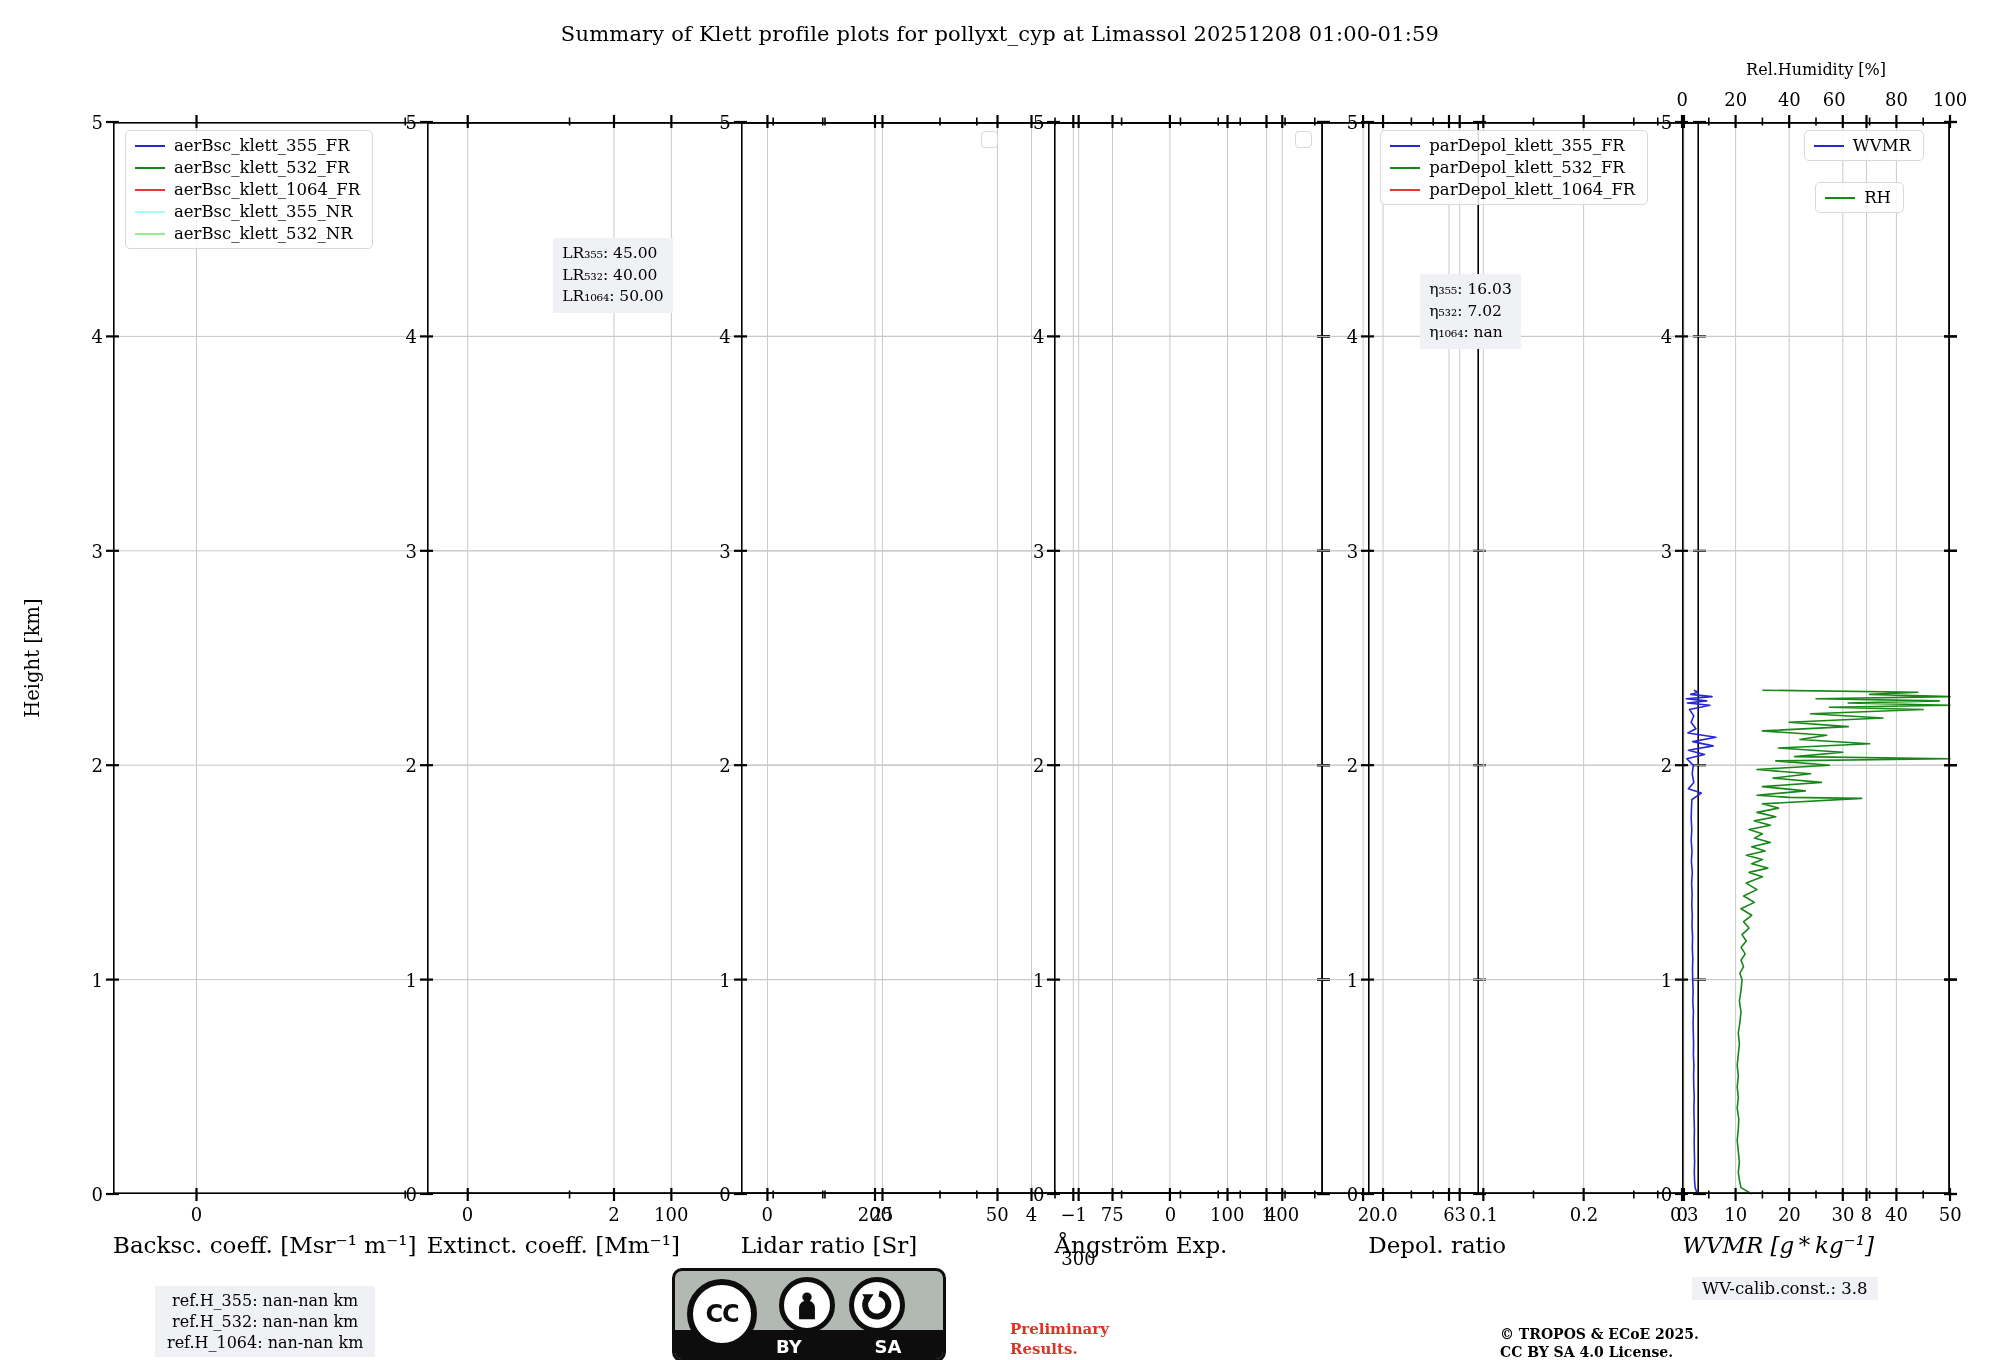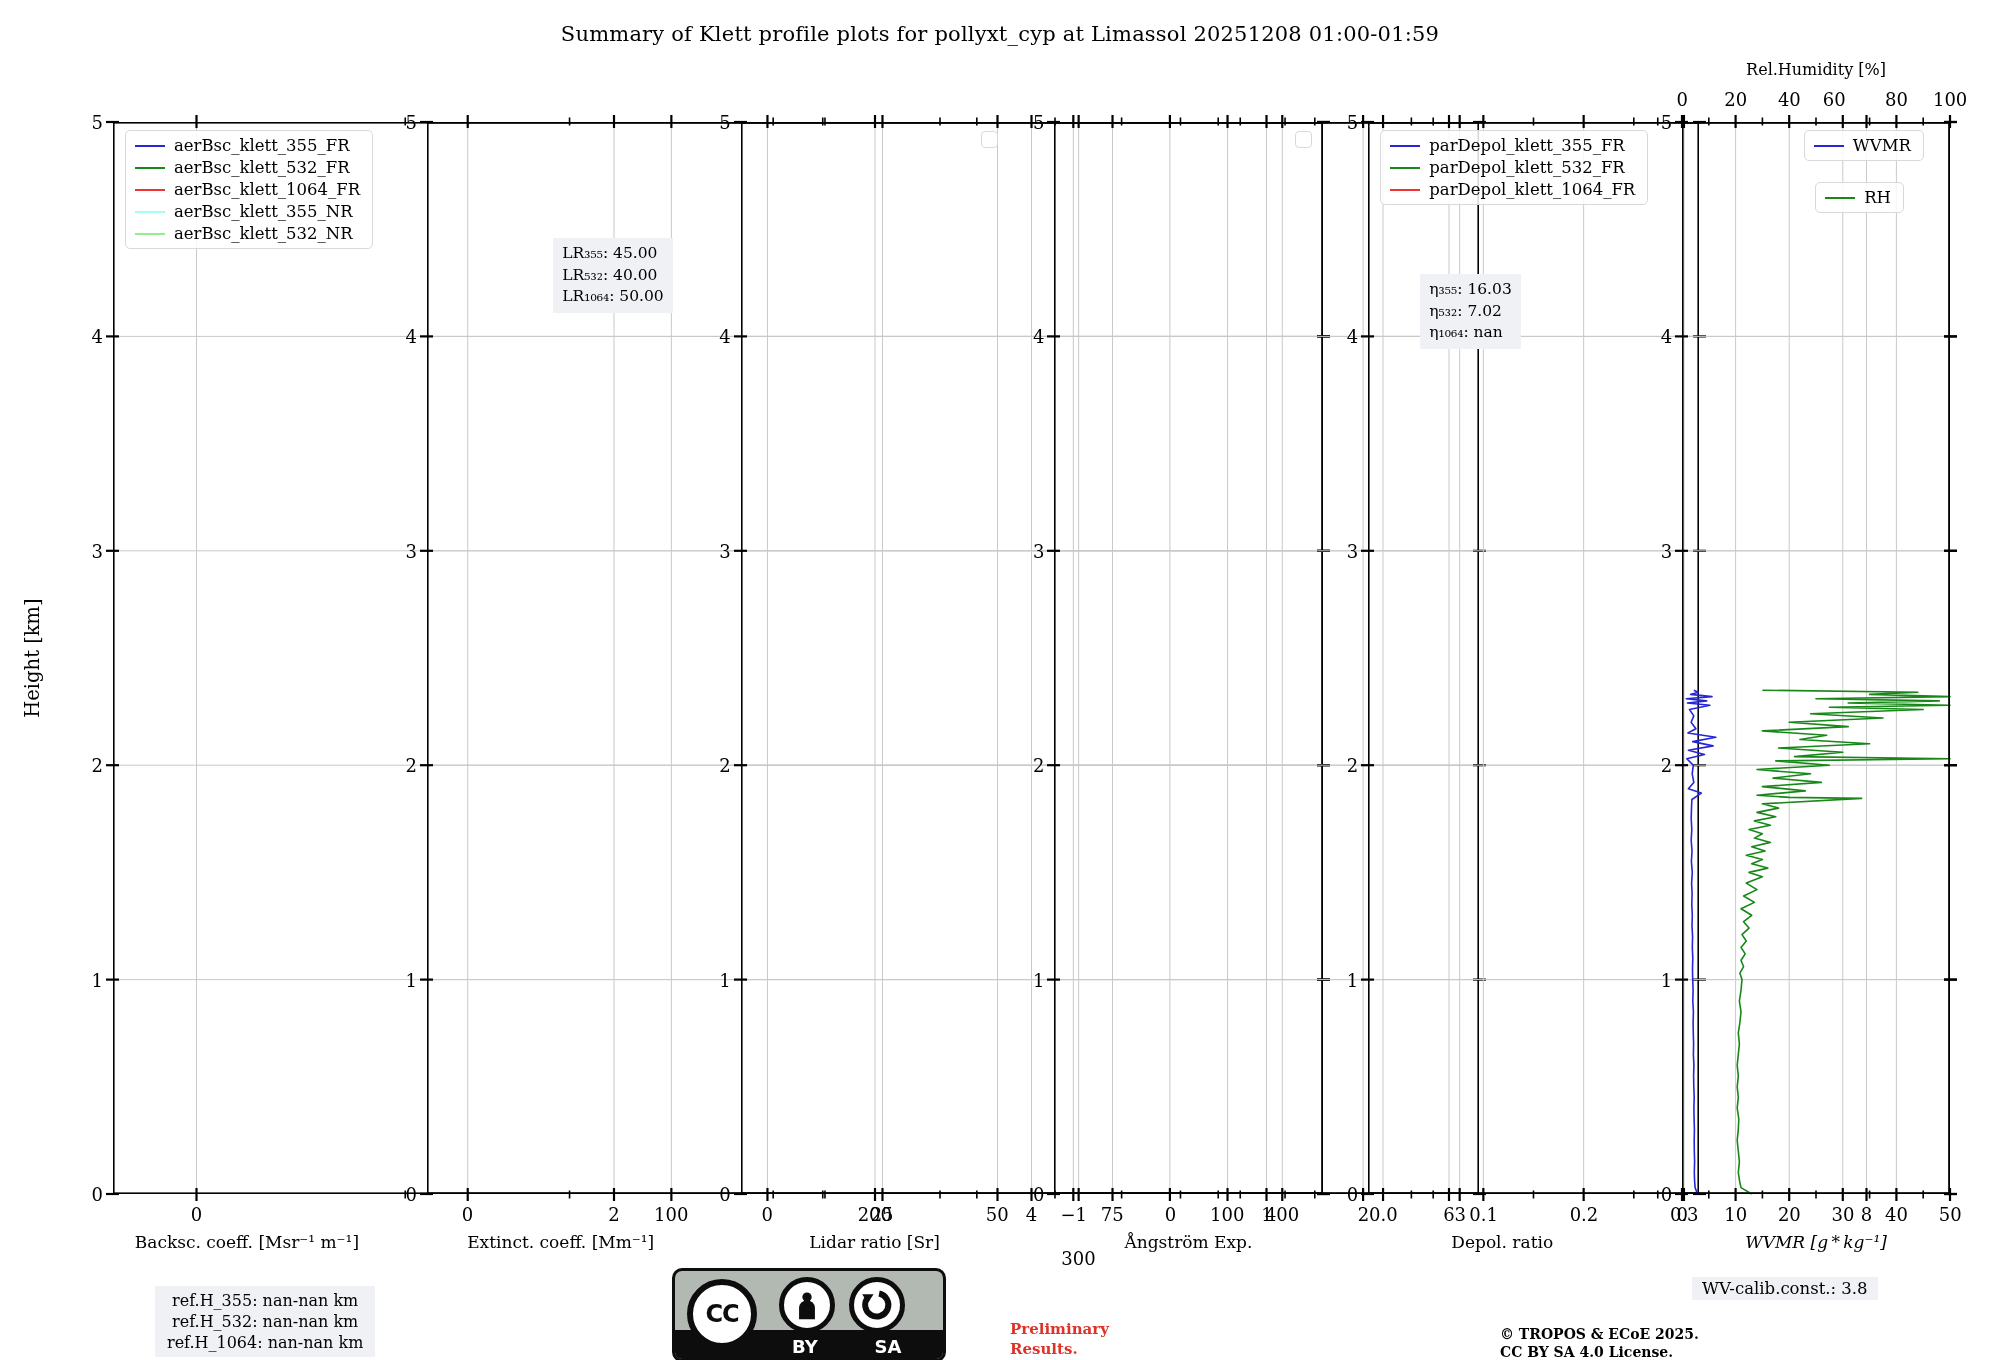--- a/index.html
+++ b/index.html
@@ -20,21 +20,21 @@
   .xtick{
     position:absolute;transform:translateX(-50%);font-size:18px;white-space:nowrap;
   }
   .ytick{
     position:absolute;transform:translate(-100%,-50%);font-size:18px;white-space:nowrap;
   }
   .toptick{
     position:absolute;transform:translateX(-50%);font-size:18px;white-space:nowrap;
   }
   .xlabel{
-    position:absolute;left:0;width:100%;text-align:center;font-size:17px;white-space:nowrap;
+    position:absolute;left:0;width:100%;font-size:23px;white-space:nowrap;
   }
   .xlabel.italic{font-style:italic;}
   .toplabel{
     position:absolute;left:0;width:100%;text-align:center;font-size:16px;white-space:nowrap;
   }
   .ylabel{
     position:absolute;left:-92px;top:50%;transform:translateY(-50%) rotate(180deg);
     writing-mode:vertical-rl;font-size:19.5px;white-space:nowrap;
   }
   .legend{
@@ -74,21 +74,21 @@
     display:flex;align-items:center;justify-content:center;
   }
   .cc-big{left:12px;top:8px;width:58px;height:58px;}
   .cc-mid1{left:104px;top:6px;width:46px;height:46px;border-width:5px;}
   .cc-mid2{left:174px;top:6px;width:46px;height:46px;border-width:5px;}
   .cc-letters{font-family:"DejaVu Sans","Liberation Sans",sans-serif;font-weight:bold;font-size:24px;letter-spacing:-1px;color:#0d0d0d;}
   .cc-strip-label{
     position:absolute;bottom:2px;color:#fff;font-family:"DejaVu Sans","Liberation Sans",sans-serif;
     font-weight:bold;font-size:18px;width:60px;text-align:center;
   }
-  .cc-by-label{left:100px;}
+  .cc-by-label{left:84px;}
   .cc-sa-label{left:183px;}
 </style>
 </head>
 <body>
 
 <div class="fig-title">Summary of Klett profile plots for pollyxt_cyp at Limassol 20251208 01:00-01:59</div>
 
 <div id="panels">
     <div class="panel">
       <svg width="1837" height="1072">

